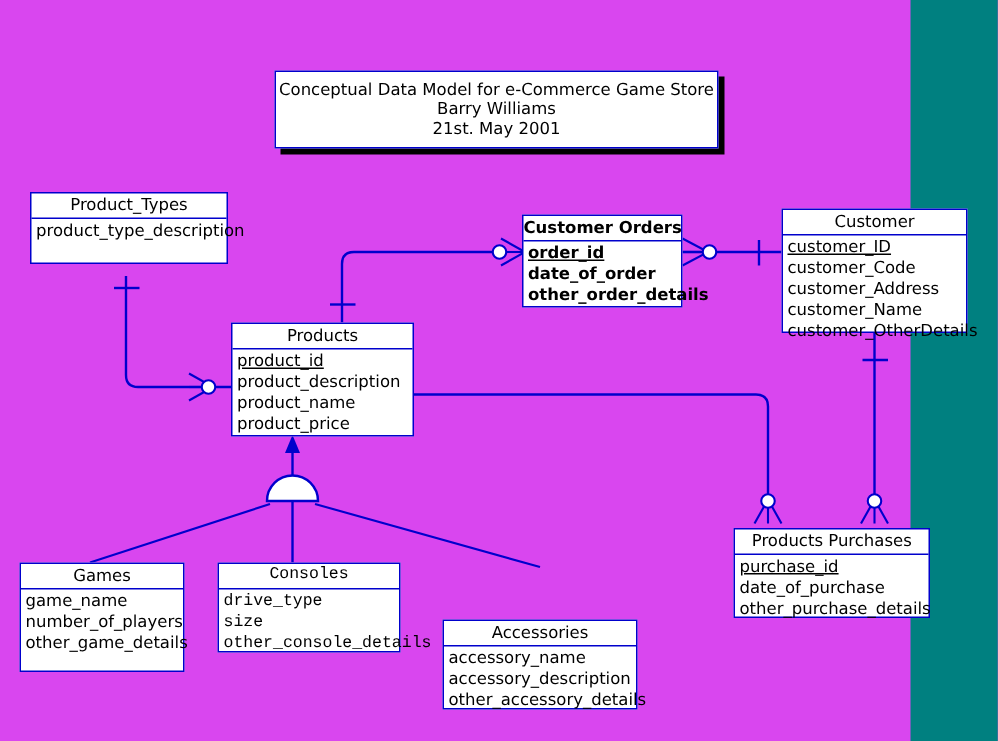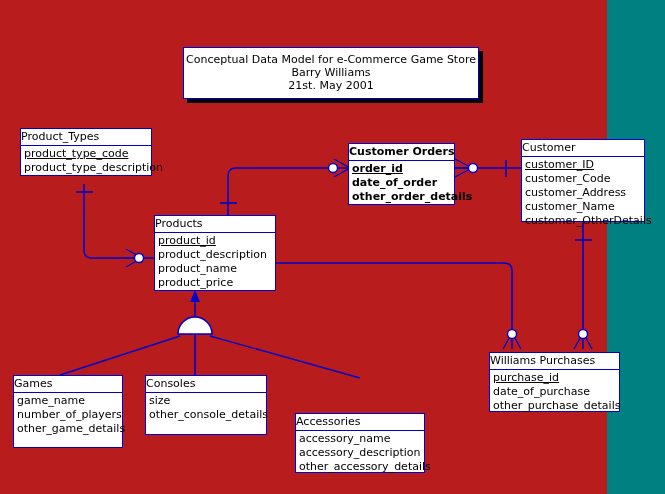--- a/index.html
+++ b/index.html
@@ -10,21 +10,21 @@
   body {
     width: 665px;
     height: 494px;
     overflow: hidden;
     font-family: "DejaVu Sans", sans-serif;
   }
   #canvas {
     position: relative;
     width: 607px;
     height: 494px;
-    background: #b91c1c;
+    background: #d946ef;
   }
   svg.links {
     position: absolute;
     left: 0;
     top: 0;
     width: 665px;
     height: 494px;
     pointer-events: none;
   }
   
@@ -46,21 +46,21 @@
   
   .entity {
     position: absolute;
     background: #ffffff;
     border: 1px solid #0000cc;
     box-sizing: border-box;
   }
   .entity-header {
     font-size: 11px;
     color: #000000;
-    text-align: left;
+    text-align: center;
     line-height: 15px;
     height: 16px;
     border-bottom: 1px solid #0000cc;
     white-space: nowrap;
     overflow: hidden;
   }
   .entity-attrs {
     padding: 1px 3px 2px 3px;
   }
   .attr {
@@ -154,21 +154,20 @@
 
   <div class="title-box" style="left:183px; top:47px; width:296px; height:52px;">
     <div class="title-line">Conceptual Data Model for e-Commerce Game Store</div>
     <div class="title-line">Barry Williams</div>
     <div class="title-line">21st. May 2001</div>
   </div>
 
   <div class="entity" style="left:20px; top:128px; width:132px; height:48px;">
     <div class="entity-header">Product_Types</div>
     <div class="entity-attrs">
-      <div class="attr pk">product_type_code</div>
       <div class="attr">product_type_description</div>
     </div>
   </div>
 
   <div class="entity" style="left:348px; top:143px; width:107px; height:62px;font-weight:bold;">
     <div class="entity-header">Customer Orders</div>
     <div class="entity-attrs">
       <div class="attr pk">order_id</div>
       <div class="attr">date_of_order</div>
       <div class="attr">other_order_details</div>
@@ -198,39 +197,40 @@
 
   <div class="entity" style="left:13px; top:375px; width:110px; height:73px;">
     <div class="entity-header">Games</div>
     <div class="entity-attrs">
       <div class="attr">game_name</div>
       <div class="attr">number_of_players</div>
       <div class="attr">other_game_details</div>
     </div>
   </div>
 
-  <div class="entity" style="left:145px; top:375px; width:122px; height:60px;">
+  <div class="entity" style="left:145px; top:375px; width:122px; height:60px;font-family:Liberation Mono, monospace;">
     <div class="entity-header">Consoles</div>
     <div class="entity-attrs">
+      <div class="attr">drive_type</div>
       <div class="attr">size</div>
       <div class="attr">other_console_details</div>
     </div>
   </div>
 
   <div class="entity" style="left:295px; top:377px; width:130px; height:60px;margin-top:36px;">
     <div class="entity-header">Accessories</div>
     <div class="entity-attrs">
       <div class="attr">accessory_name</div>
       <div class="attr">accessory_description</div>
       <div class="attr">other_accessory_details</div>
     </div>
   </div>
 
   <div class="entity" style="left:489px; top:352px; width:131px; height:60px;">
-    <div class="entity-header">Williams Purchases</div>
+    <div class="entity-header">Products Purchases</div>
     <div class="entity-attrs">
       <div class="attr pk">purchase_id</div>
       <div class="attr">date_of_purchase</div>
       <div class="attr">other_purchase_details</div>
     </div>
   </div>
 
 </div>
 
 </body></html>

